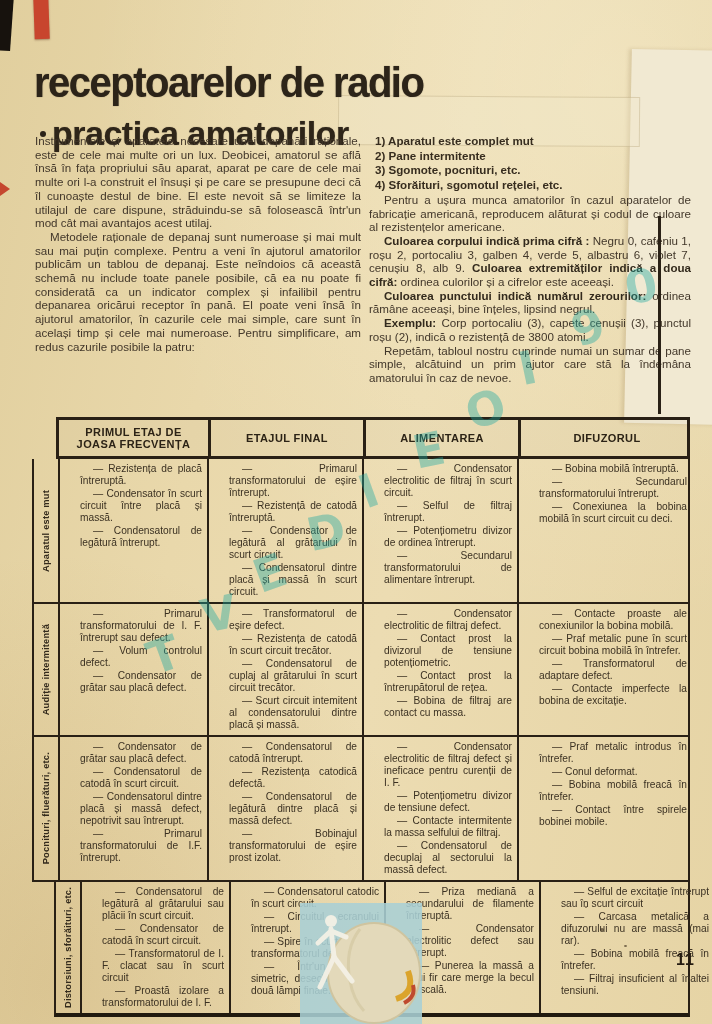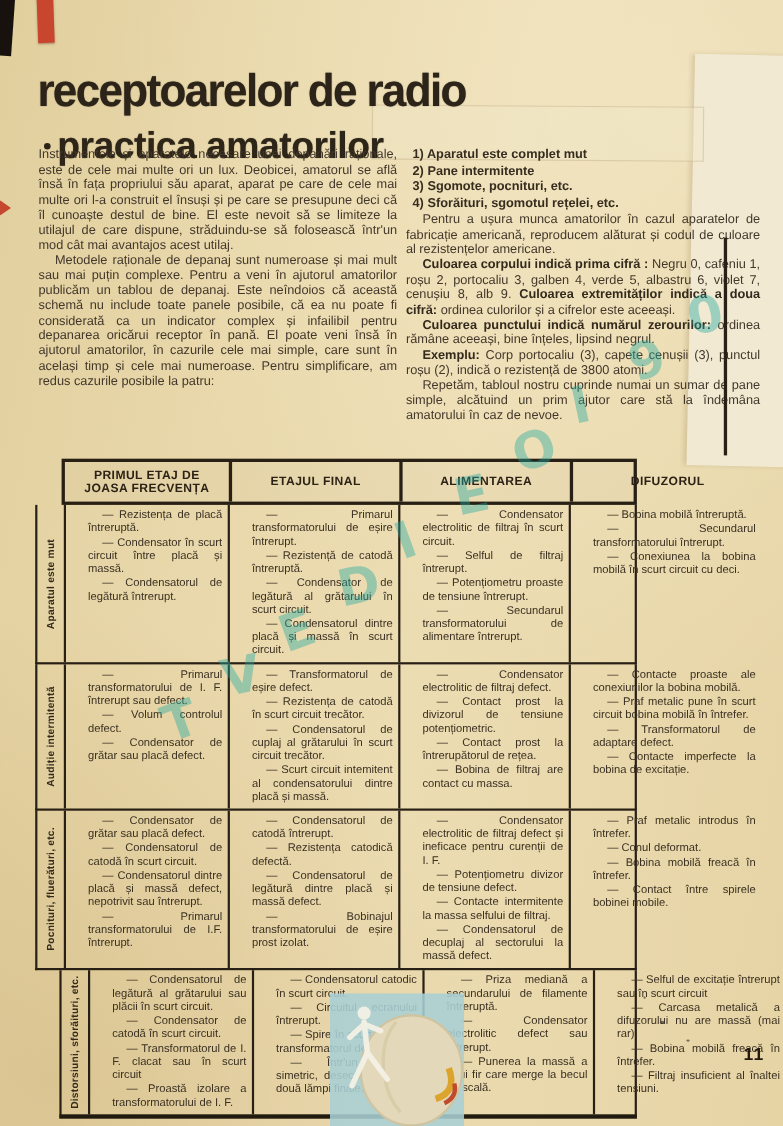--- a/index.html
+++ b/index.html
@@ -27,21 +27,21 @@
   .col{position:absolute;top:134px;font-size:11.6px;line-height:13.7px;text-align:justify;color:#42372a;}
   .col.left{left:35px;width:326px;}
   .col.right{left:369px;width:322px;}
   .col p{margin:0;text-indent:15px;}
   .col.left [data-paragraphs] p:first-child,.col.left p:first-child{text-indent:0;}
   .col b{color:#332a1d;}
   .numitem{text-indent:0 !important;font-weight:bold;color:#372d1f;margin:0 0 1px !important;padding-left:6px;}
 
   .right-rule{position:absolute;left:658px;top:216px;width:3px;height:198px;background:#2a2116;}
 
-  .ftable{position:absolute;left:32px;top:417px;width:547px;font-size:10.2px;line-height:12px;color:#3b3122;}
+  .ftable{position:absolute;left:32px;top:417px;width:658px;font-size:10.2px;line-height:12px;color:#3b3122;}
   .thead{display:grid;grid-template-columns:149px 155px 155px 175px;margin-left:24px;
     border:3px solid #292015;background:rgba(0,0,0,.015);}
   .thead .hc{border-left:3px solid #292015;display:flex;align-items:center;justify-content:center;
     text-align:center;font-weight:bold;font-size:11px;letter-spacing:.4px;padding:3px 6px;min-height:30px;color:#2c2316;}
   .thead .hc:first-child{border-left:none;}
   .trow{display:grid;grid-template-columns:24px 149px 155px 155px 175px;border:2px solid #292015;border-top:none;min-height:116px;}
   .trow:last-child{border-bottom:4px solid #211a0f;margin-left:22px;}
   .tcell{border-left:2px solid #292015;padding:4px 5px 3px 20px;}
   .tcell p{margin:0 0 1px;text-indent:13px;text-align:justify;}
   .rowlabel{display:flex;align-items:center;justify-content:center;overflow:hidden;}
@@ -113,21 +113,21 @@
           </div>
           <div class="tcell">
             <p>— Primarul transformatorului de eșire întrerupt.</p>
             <p>— Rezistență de catodă întreruptă.</p>
             <p>— Condensator de legătură al grătarului în scurt circuit.</p>
             <p>— Condensatorul dintre placă și massă în scurt circuit.</p>
           </div>
           <div class="tcell">
             <p>— Condensator electrolitic de filtraj în scurt circuit.</p>
             <p>— Selful de filtraj întrerupt.</p>
-            <p>— Potențiometru proaste de tensiune întrerupt.</p>
+            <p>— Potențiometru divizor de ordinea întrerupt.</p>
             <p>— Secundarul transformatorului de alimentare întrerupt.</p>
           </div>
           <div class="tcell">
             <p>— Bobina mobilă întreruptă.</p>
             <p>— Secundarul transformatorului întrerupt.</p>
             <p>— Conexiunea la bobina mobilă în scurt circuit cu deci.</p>
           </div>
         </div>
         <div class="trow">
           <div class="rowlabel">

